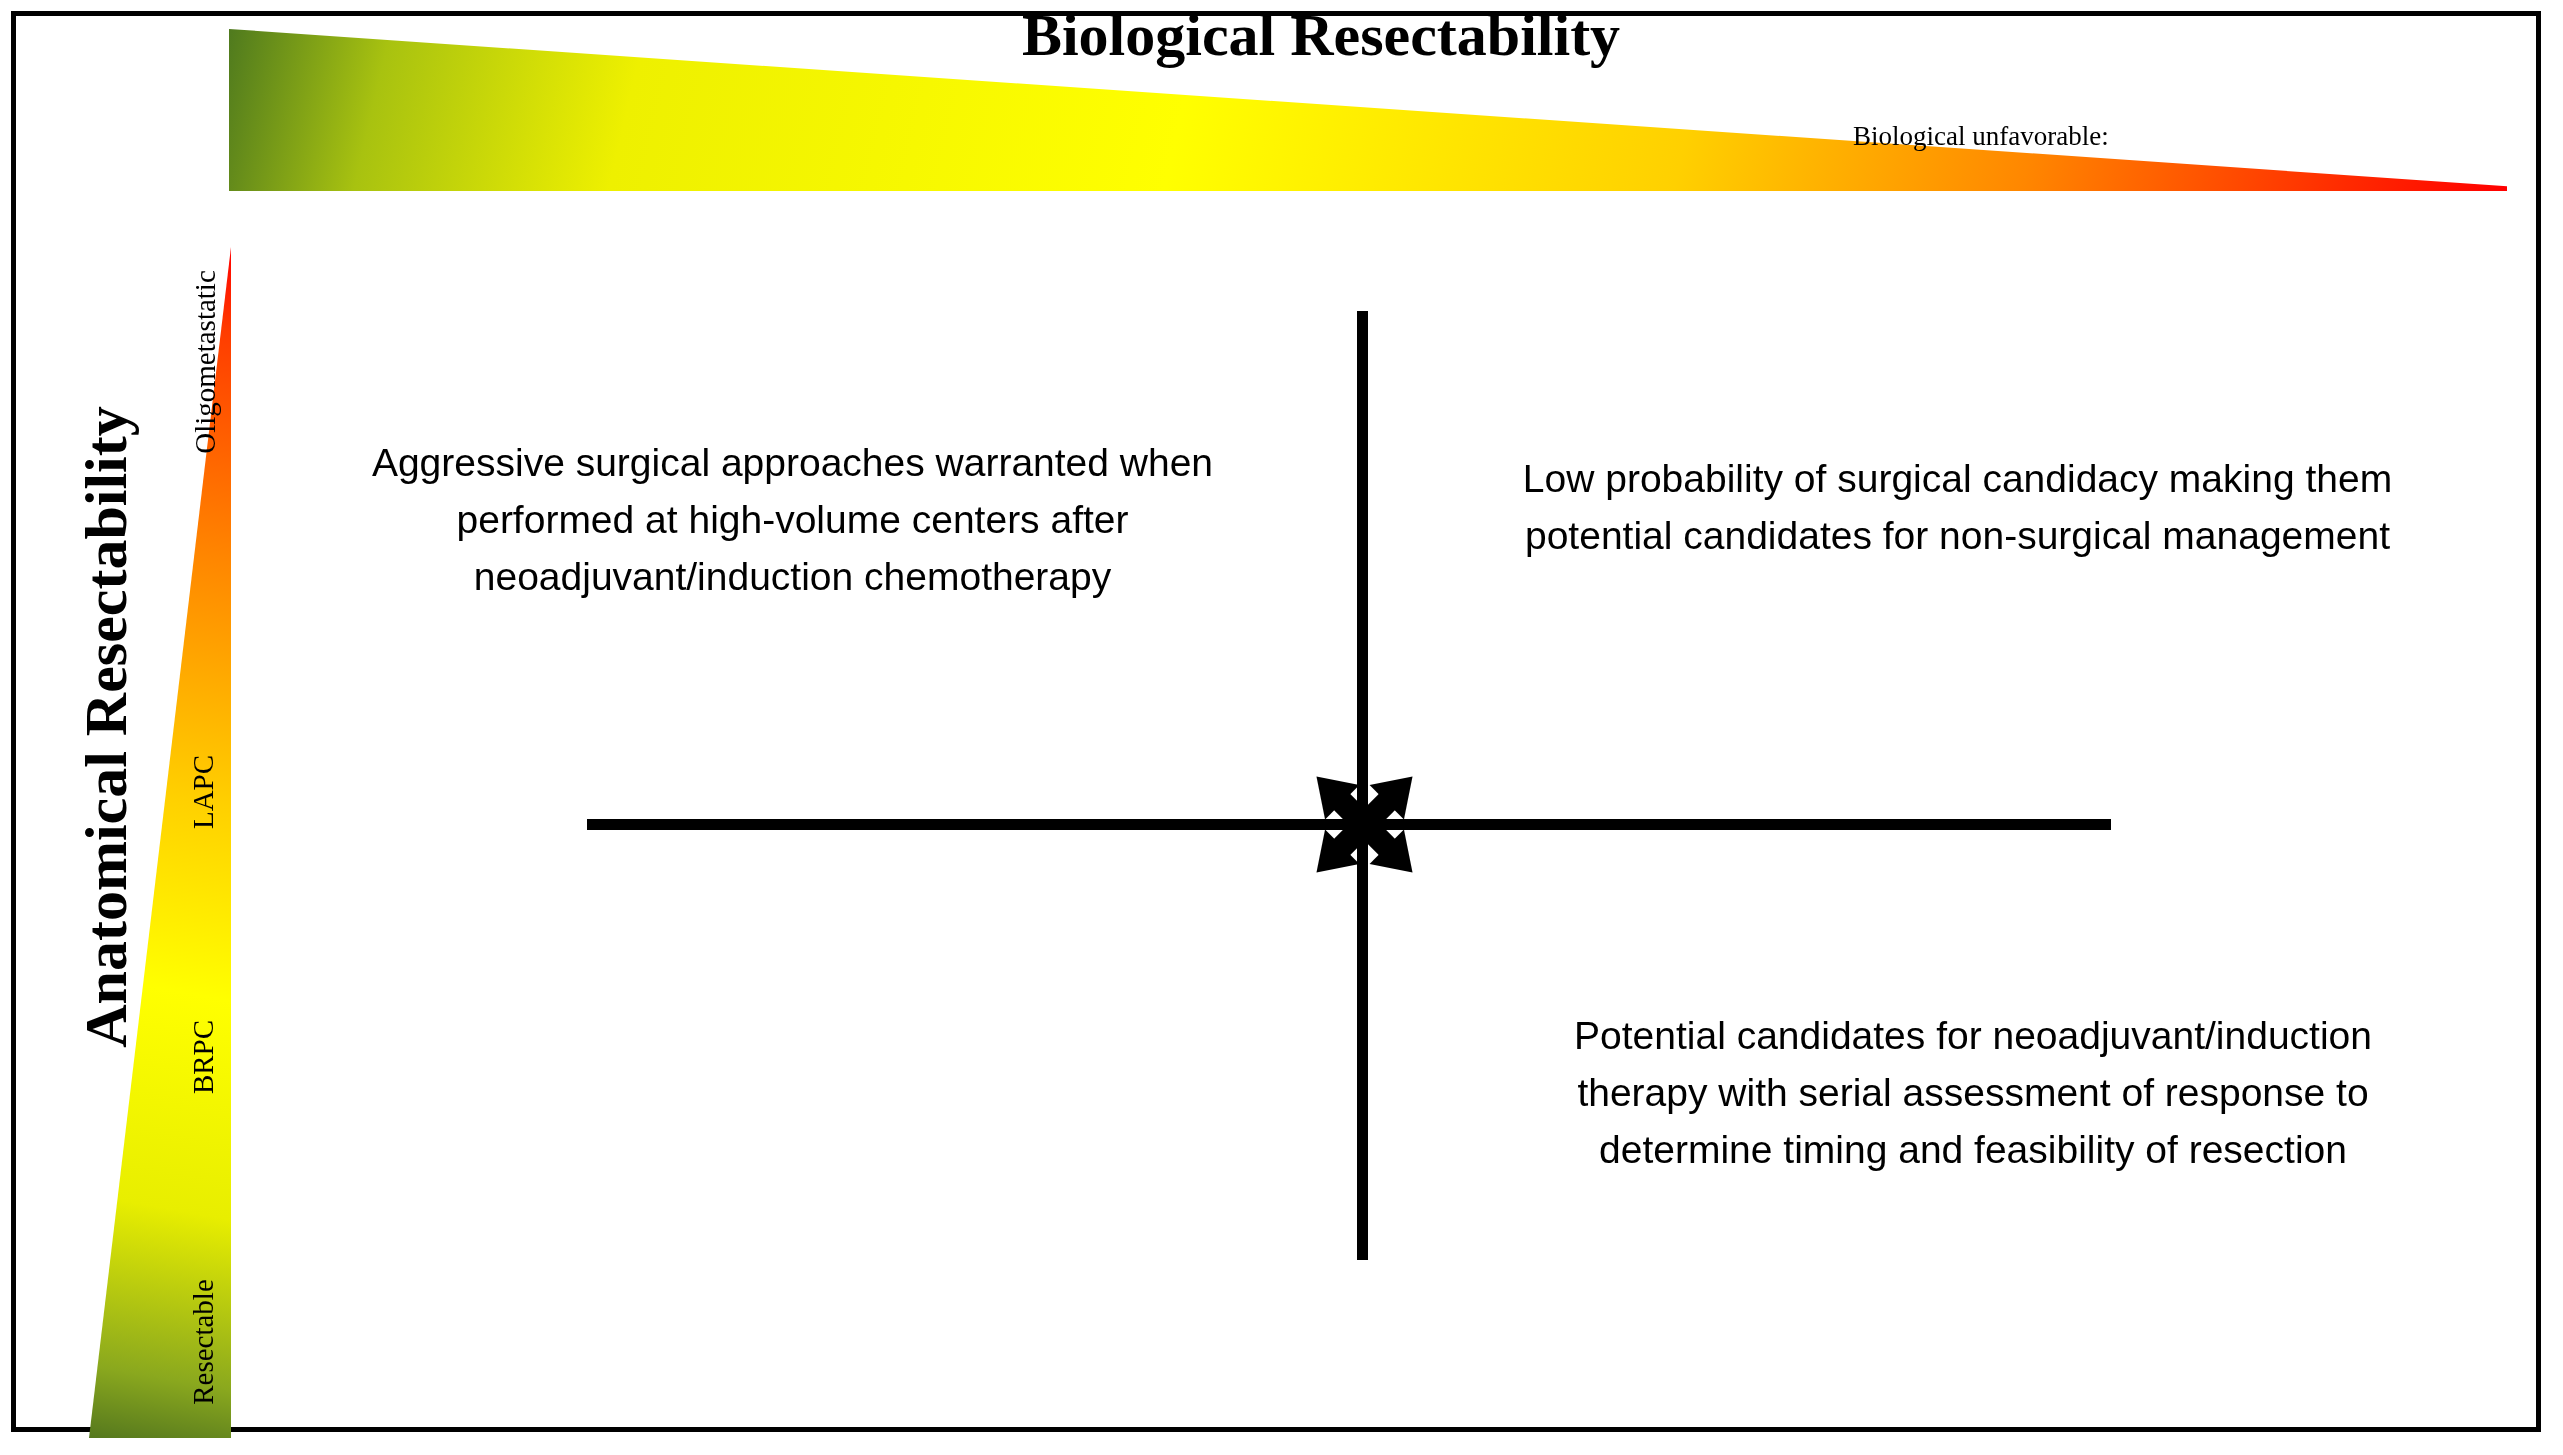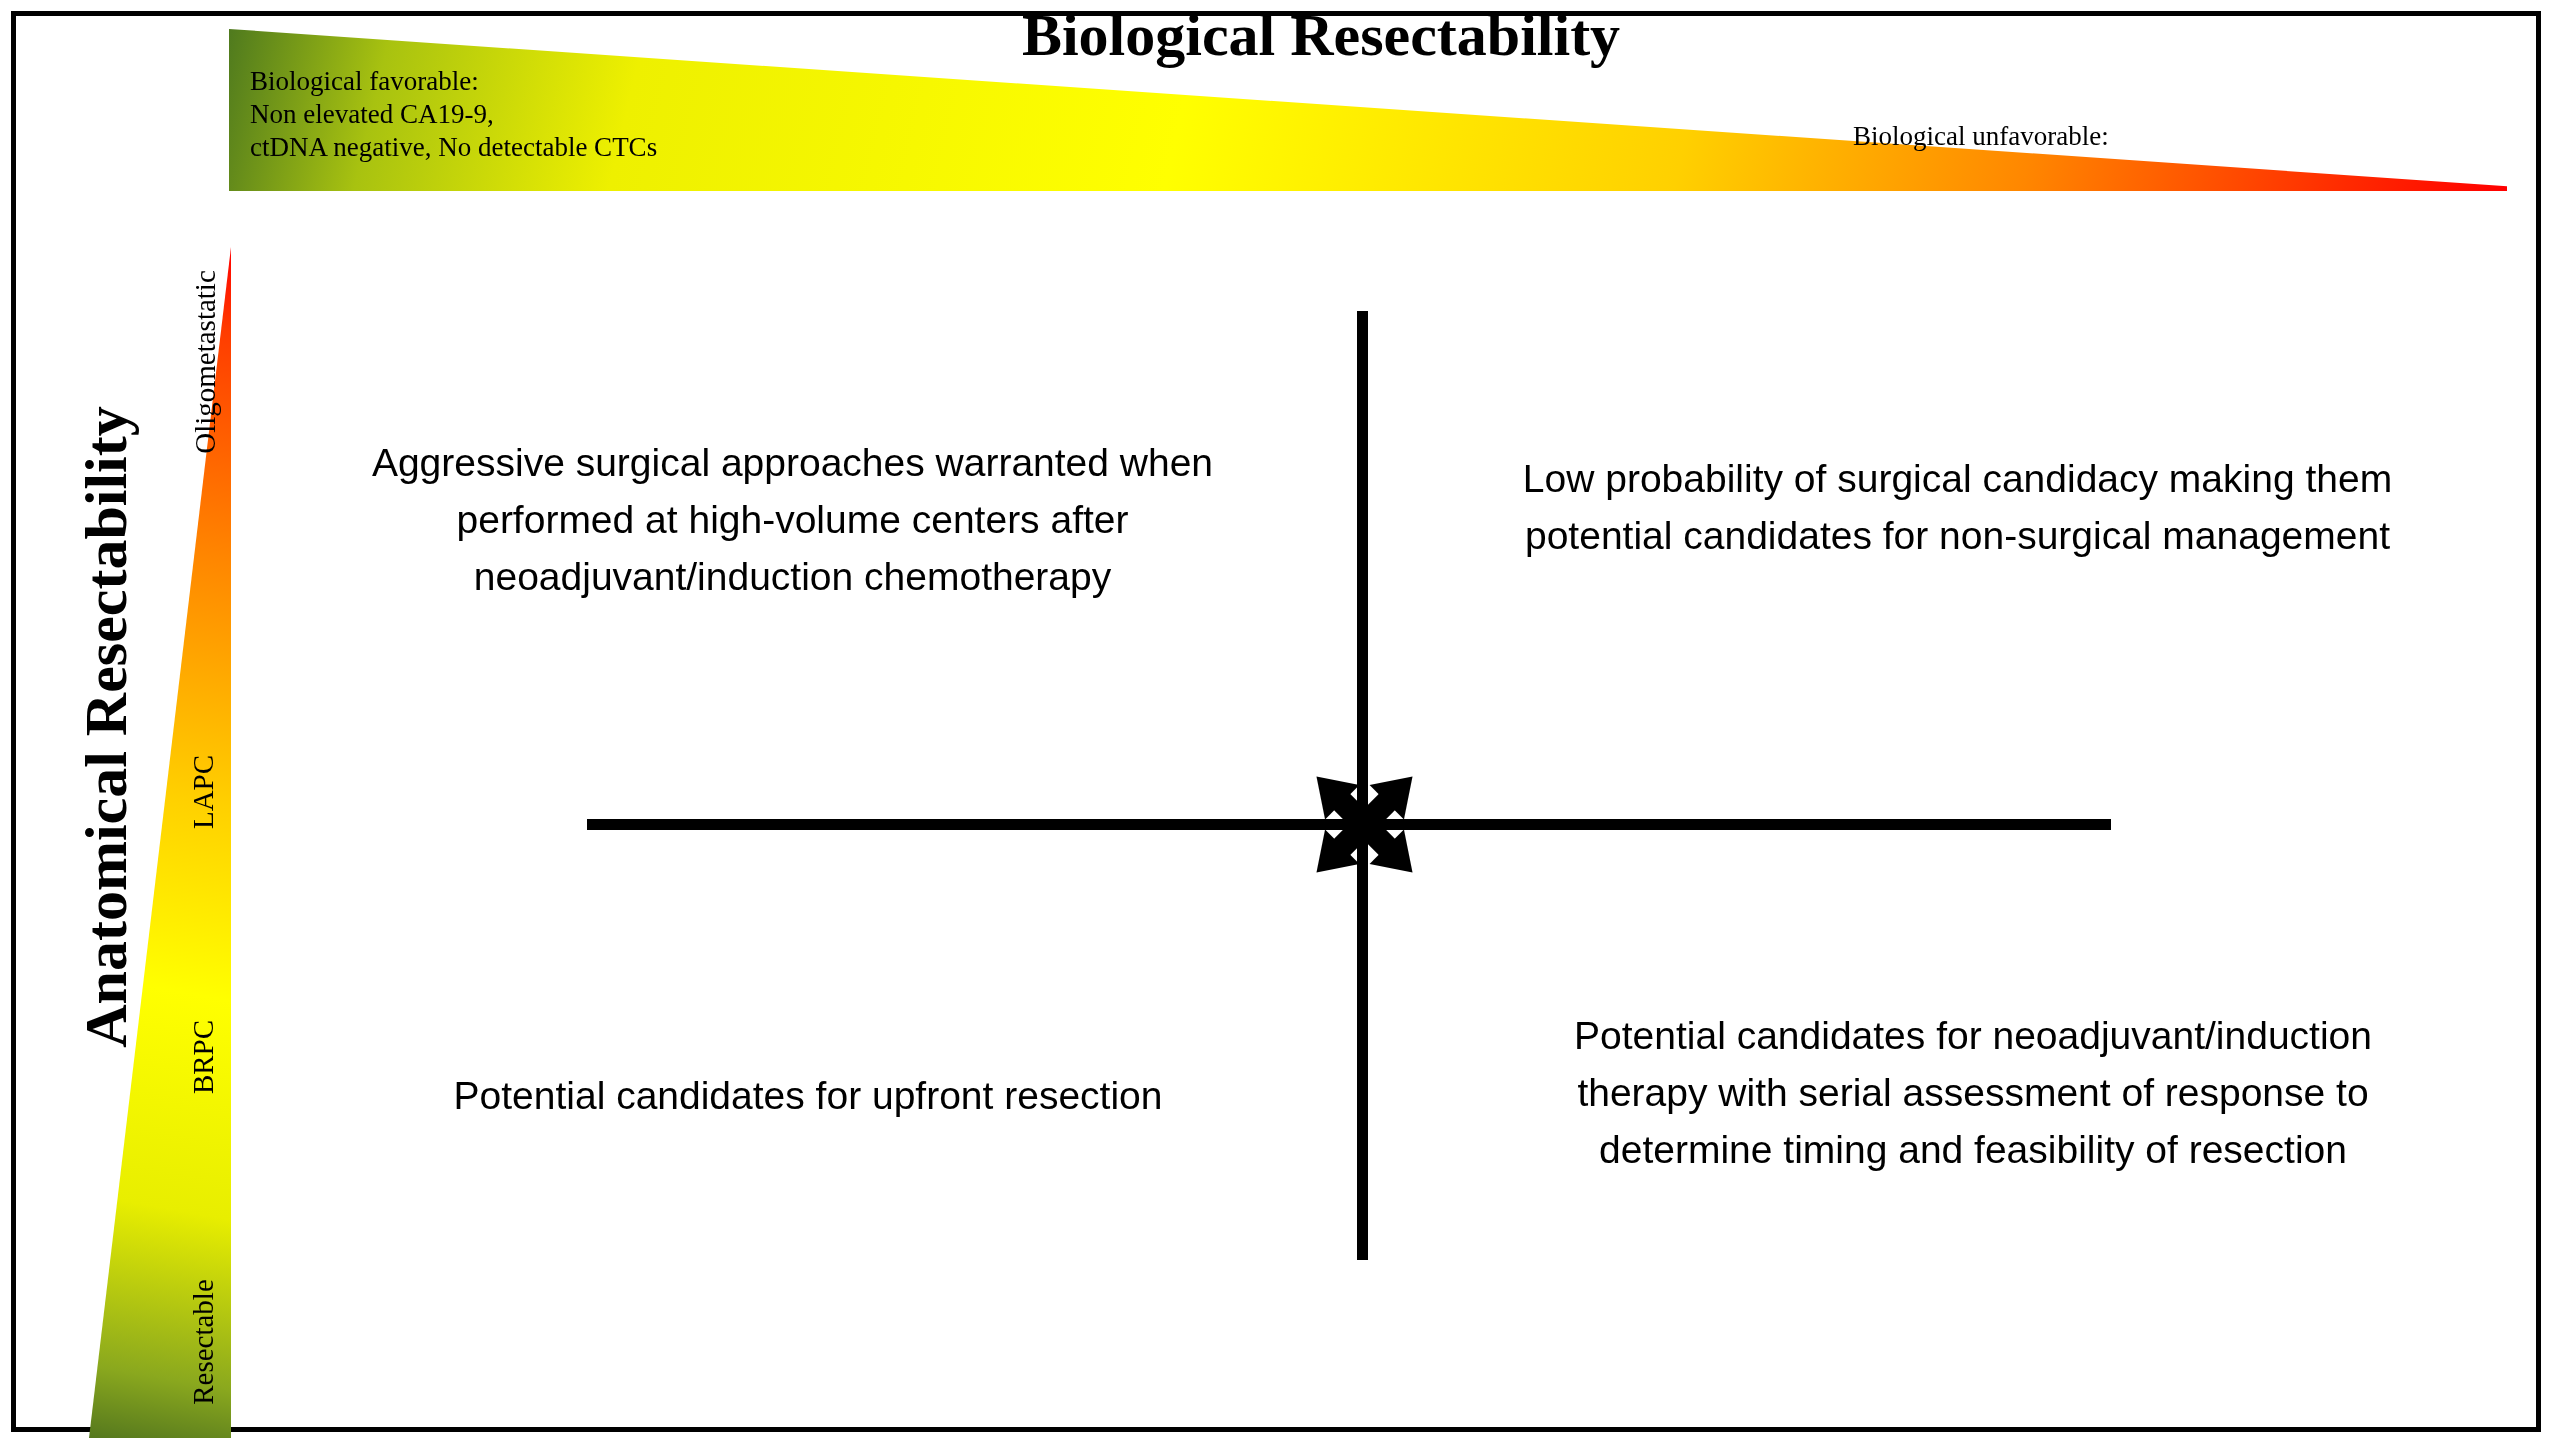--- a/index.html
+++ b/index.html
@@ -96,25 +96,20 @@
 
   <div class="frame"></div>
 
   <div class="top-wedge"></div>
 
   <div class="left-wedge"></div>
 
   <div class="h-title">Biological Resectability</div>
   <div class="v-title">Anatomical Resectability</div>
 
-  <div class="band-note favorable">
-    <div>Biological favorable:</div>
-    <div>Non elevated CA19-9,</div>
-    <div>ctDNA negative, No detectable CTCs</div>
-  </div>
   <div class="band-note unfavorable">
     <div>Biological unfavorable:</div>
   </div>
 
   <div class="tick oligometastatic">Oligometastatic</div>
   <div class="tick lapc">LAPC</div>
   <div class="tick brpc">BRPC</div>
   <div class="tick resectable">Resectable</div>
 
   <div class="axis h"></div>
@@ -145,23 +140,20 @@
     <div>Aggressive surgical approaches warranted when</div>
     <div>performed at high-volume centers after</div>
     <div>neoadjuvant/induction chemotherapy</div>
   </div>
 
   <div class="quad tr">
     <div>Low probability of surgical candidacy making them</div>
     <div>potential candidates for non-surgical management</div>
   </div>
 
-  <div class="quad bl">
-    <div>Potential candidates for upfront resection</div>
-  </div>
 
   <div class="quad br">
     <div>Potential candidates for neoadjuvant/induction</div>
     <div>therapy with serial assessment of response to</div>
     <div>determine timing and feasibility of resection</div>
   </div>
 
 </div>
 
 

